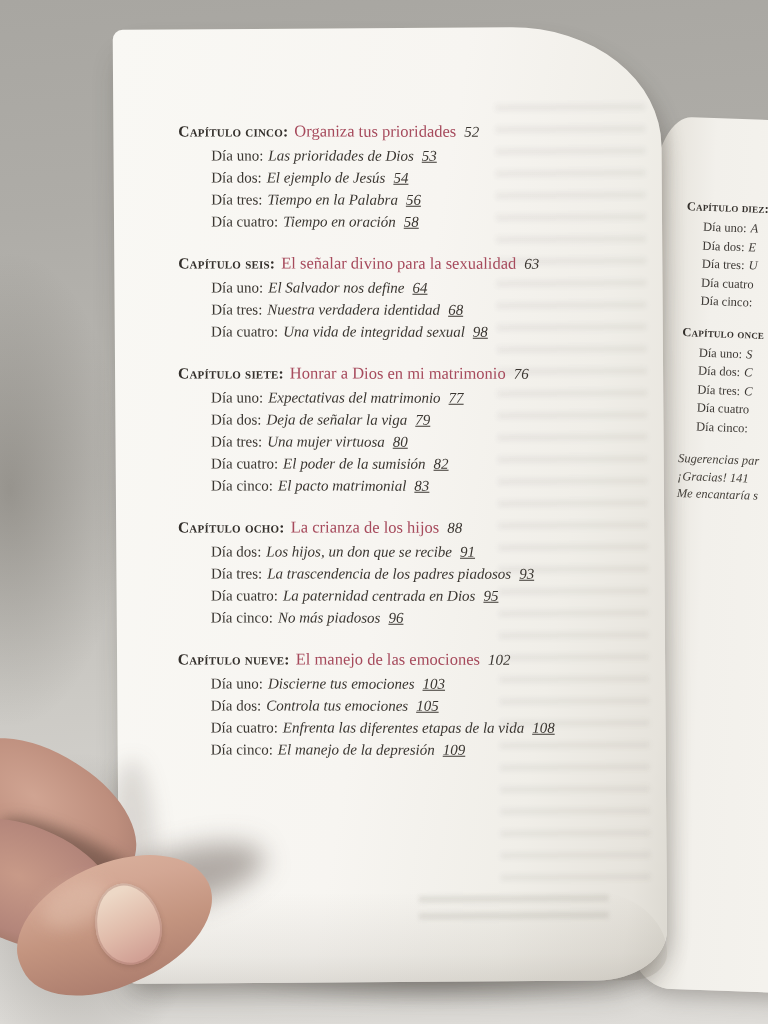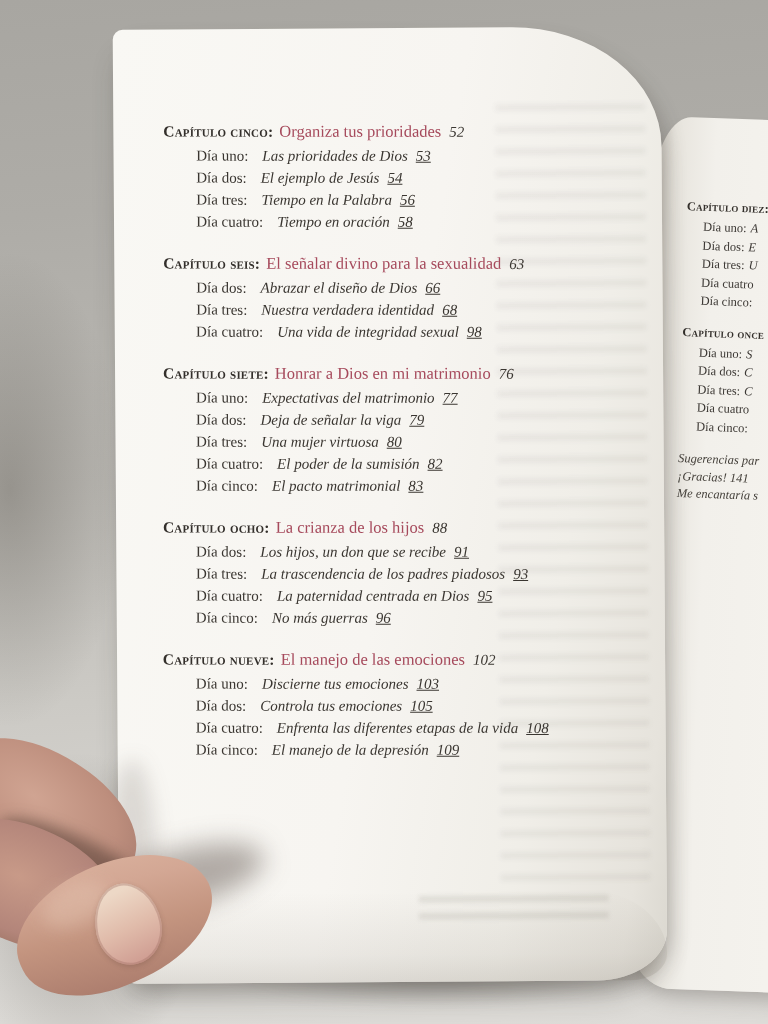--- a/index.html
+++ b/index.html
@@ -37,29 +37,29 @@
     box-shadow:10px 8px 22px -8px rgba(70,64,55,.30),0 22px 30px -10px rgba(50,45,40,.30);}
   .page-bottom-shade{position:absolute;left:0;right:0;bottom:0;height:90px;border-radius:inherit;
     background:linear-gradient(180deg,rgba(120,112,100,0) 0%,rgba(120,112,100,.10) 70%,rgba(120,112,100,.20) 100%);}
   .showthrough{position:absolute;right:16px;top:70px;bottom:90px;width:150px;opacity:.85;
     background:repeating-linear-gradient(180deg,transparent 0 7px,rgba(105,100,92,.09) 7px 14px,transparent 14px 22px);
     filter:blur(2.5px);}
   .showthrough-bottom{position:absolute;left:300px;bottom:52px;width:190px;height:34px;
     background:repeating-linear-gradient(180deg,rgba(110,105,96,.13) 0 7px,transparent 7px 17px);
     filter:blur(2px);}
 
-  .toc{position:absolute;left:50px;top:90px;width:478px;color:#3a3631;
+  .toc{position:absolute;left:65px;top:90px;width:478px;color:#3a3631;
     transform:rotate(.45deg);transform-origin:0 0;}
   .ch-block{margin-bottom:19px;}
   .ch-head{line-height:24px;margin-bottom:1px;white-space:nowrap;}
   .ch-label{font-weight:700;font-variant:small-caps;letter-spacing:.2px;font-size:15.5px;color:#332f2b;}
   .ch-title{font-size:16.5px;color:#a64a5c;margin-left:6px;}
   .ch-num{font-style:italic;font-size:15px;margin-left:8px;color:#3a3631;}
   .day{padding-left:33px;line-height:22px;font-size:15px;white-space:nowrap;}
-  .day-title{font-style:italic;margin-left:14px;}
+  .day-title{font-style:italic;margin-left:5px;}
   .day-num{font-style:italic;margin-left:8px;text-decoration:underline;}
 
   
   .thumb-cast-shadow{position:absolute;left:92px;top:850px;width:175px;height:58px;
     background:rgba(70,58,50,.40);filter:blur(13px);border-radius:50%;transform:rotate(-15deg);}
   .page-edge-shadow{position:absolute;left:108px;top:760px;width:48px;height:210px;
     background:rgba(70,58,50,.16);filter:blur(10px);border-radius:50%;}
   .hand{position:absolute;left:0;top:735px;width:280px;height:289px;}
   .hand div{position:absolute;}
   .finger-top{left:-60px;top:18px;width:205px;height:120px;transform:rotate(33deg);
@@ -160,22 +160,22 @@
     <span class="day-prefix">Día tres:</span><span class="day-title">Tiempo en la Palabra</span><span class="day-num">56</span>
   </div>
           <div class="day">
     <span class="day-prefix">Día cuatro:</span><span class="day-title">Tiempo en oración</span><span class="day-num">58</span>
   </div>
         </div>
         <div class="ch-block">
     <div class="ch-head">
       <span class="ch-label">Capítulo seis:</span><span class="ch-title">El señalar divino para la sexualidad</span><span class="ch-num">63</span>
     </div>
-          <div class="day">
-    <span class="day-prefix">Día dos:</span><span class="day-title">Abrazar el diseño de Dios</span><span class="day-num">66</span>
+  <div class="day">
+    <span class="day-prefix">Día uno:</span><span class="day-title">El Salvador nos define</span><span class="day-num">64</span>
   </div>
           <div class="day">
     <span class="day-prefix">Día tres:</span><span class="day-title">Nuestra verdadera identidad</span><span class="day-num">68</span>
   </div>
           <div class="day">
     <span class="day-prefix">Día cuatro:</span><span class="day-title">Una vida de integridad sexual</span><span class="day-num">98</span>
   </div>
         </div>
         <div class="ch-block">
     <div class="ch-head">
@@ -204,21 +204,21 @@
           <div class="day">
     <span class="day-prefix">Día dos:</span><span class="day-title">Los hijos, un don que se recibe</span><span class="day-num">91</span>
   </div>
           <div class="day">
     <span class="day-prefix">Día tres:</span><span class="day-title">La trascendencia de los padres piadosos</span><span class="day-num">93</span>
   </div>
           <div class="day">
     <span class="day-prefix">Día cuatro:</span><span class="day-title">La paternidad centrada en Dios</span><span class="day-num">95</span>
   </div>
           <div class="day">
-    <span class="day-prefix">Día cinco:</span><span class="day-title">No más guerras</span><span class="day-num">96</span>
+    <span class="day-prefix">Día cinco:</span><span class="day-title">No más piadosos</span><span class="day-num">96</span>
   </div>
         </div>
         <div class="ch-block">
     <div class="ch-head">
       <span class="ch-label">Capítulo nueve:</span><span class="ch-title">El manejo de las emociones</span><span class="ch-num">102</span>
     </div>
   <div class="day">
     <span class="day-prefix">Día uno:</span><span class="day-title">Discierne tus emociones</span><span class="day-num">103</span>
   </div>
           <div class="day">

